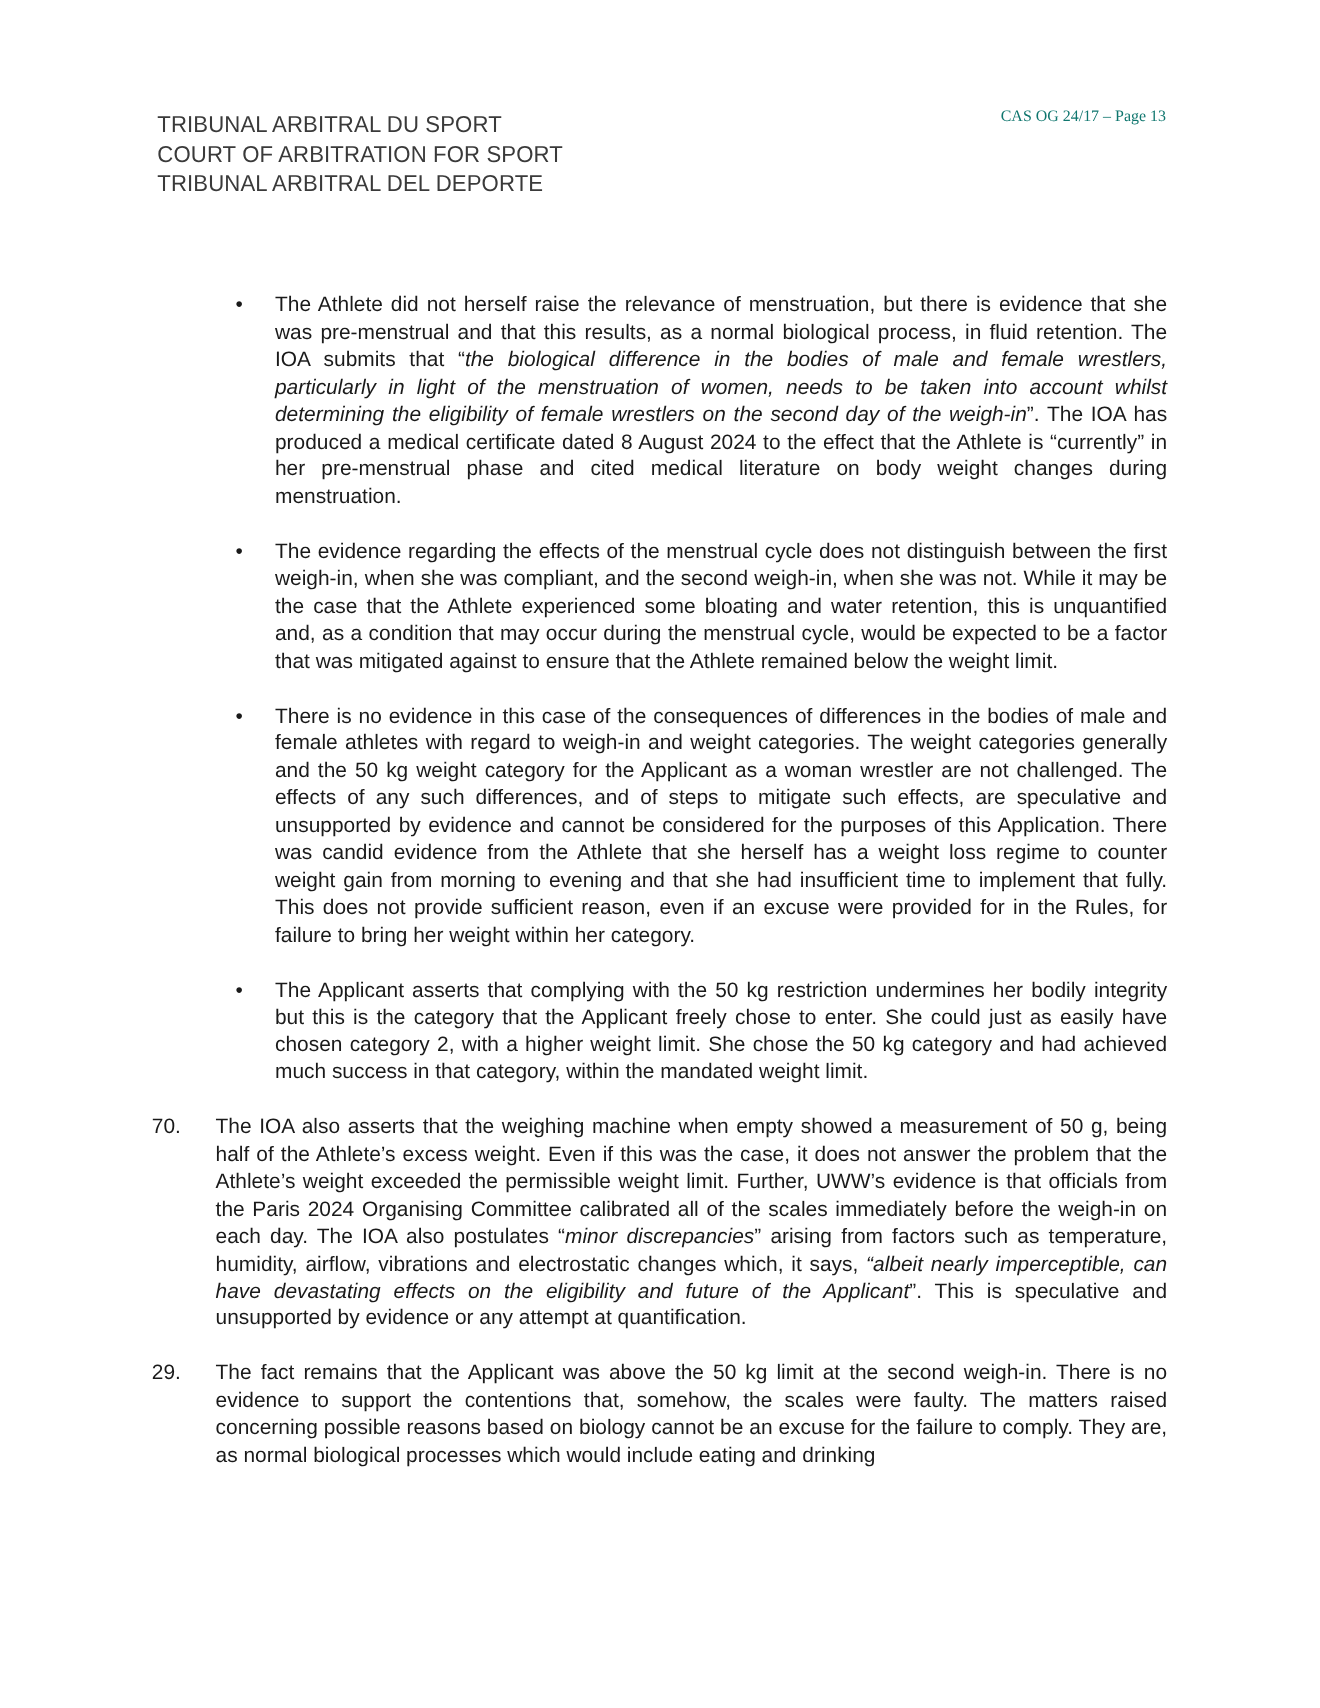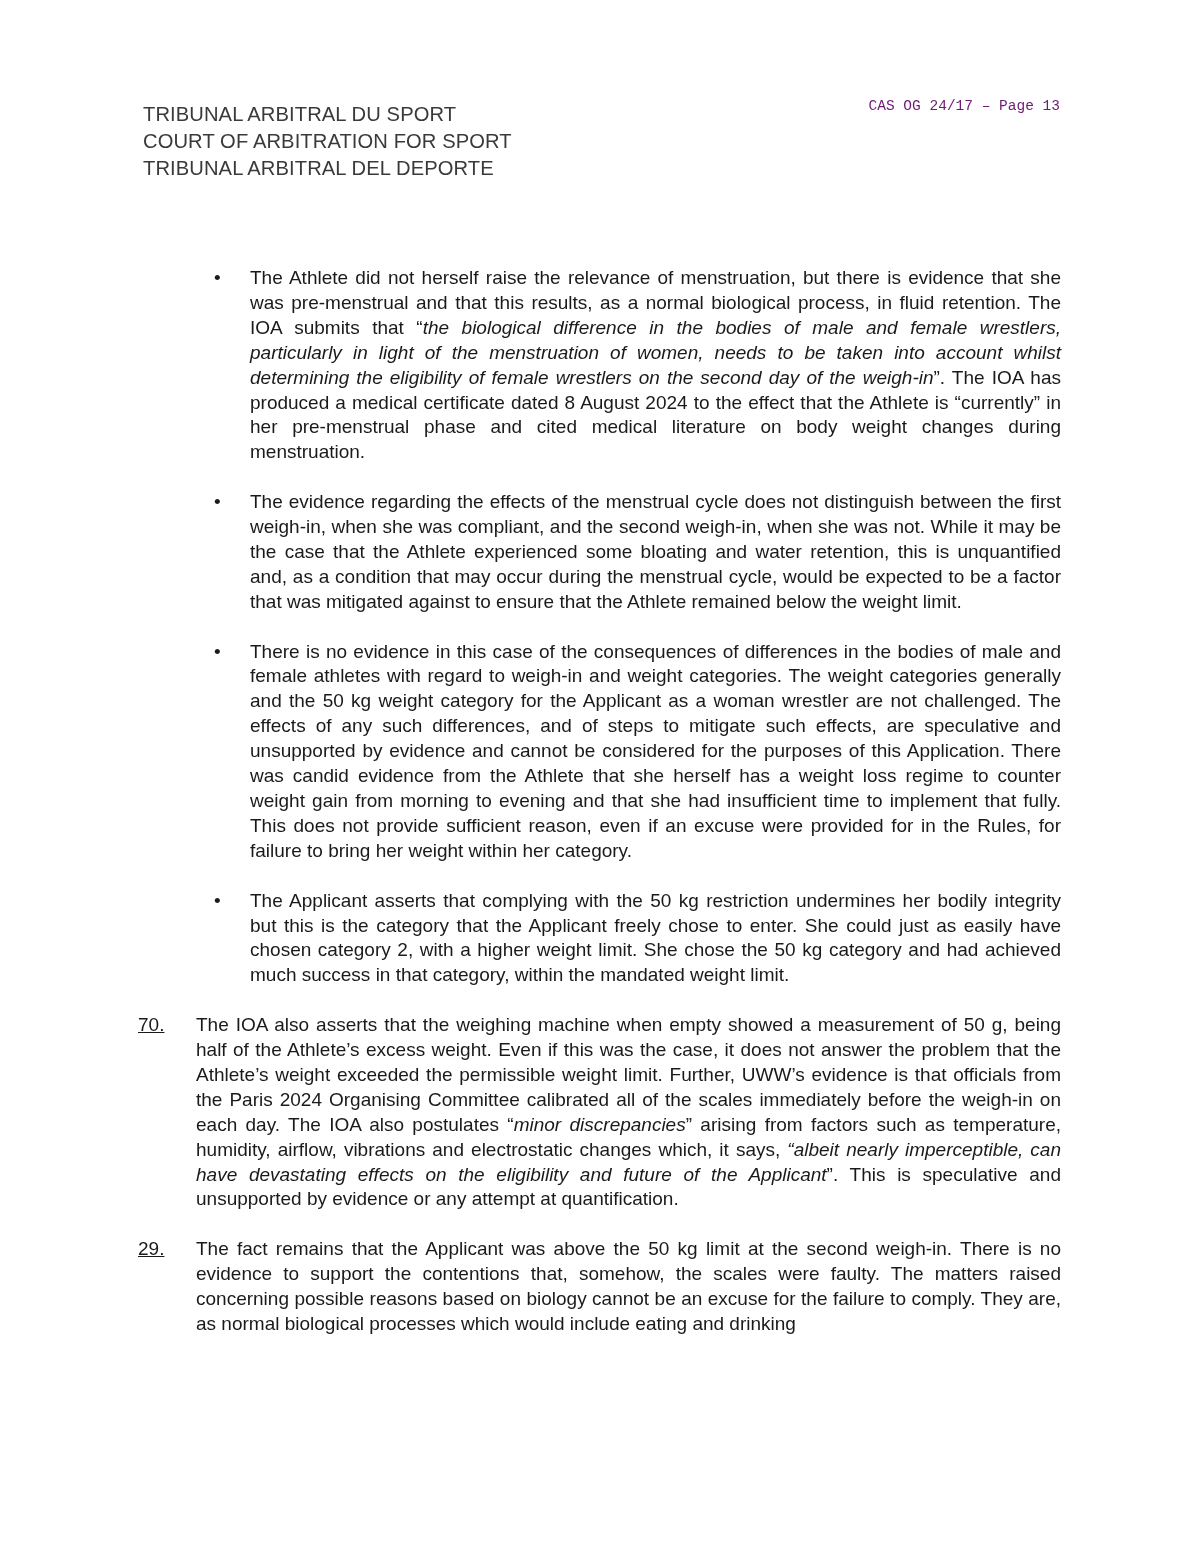--- a/index.html
+++ b/index.html
@@ -24,23 +24,23 @@
       color: #3a3a3a;
       letter-spacing: 0.1px;
       transform: scaleX(0.96);
       transform-origin: left top;
     }
     .letterhead div { white-space: nowrap; }
     .page-ref {
       position: absolute;
       right: 140px;
       top: 98px;
-      font-family: Liberation Mono, monospace;
+      font-family: Liberation Serif, serif;
       font-size: 14.5px;
-      color: #701a75;
+      color: #0f766e;
       white-space: nowrap;
     }
     .content {
       position: absolute;
       left: 0;
       top: 266px;
       width: 1200px;
       font-family: "Liberation Sans", sans-serif;
       font-size: 19px;
       line-height: 24.9px;
@@ -63,21 +63,20 @@
       position: relative;
       margin-left: 196px;
       width: 865px;
       text-align: justify;
       margin-bottom: 24.9px;
     }
     .para-num {
       position: absolute;
       left: -58px;
       top: 0;
-      text-decoration: underline;
     }
     .para-text { display: block; }
     em { }
   </style>
 </head>
 <body>
 
 <div class="letterhead">
   <div>TRIBUNAL ARBITRAL DU SPORT</div>
   <div>COURT OF ARBITRATION FOR SPORT</div>

